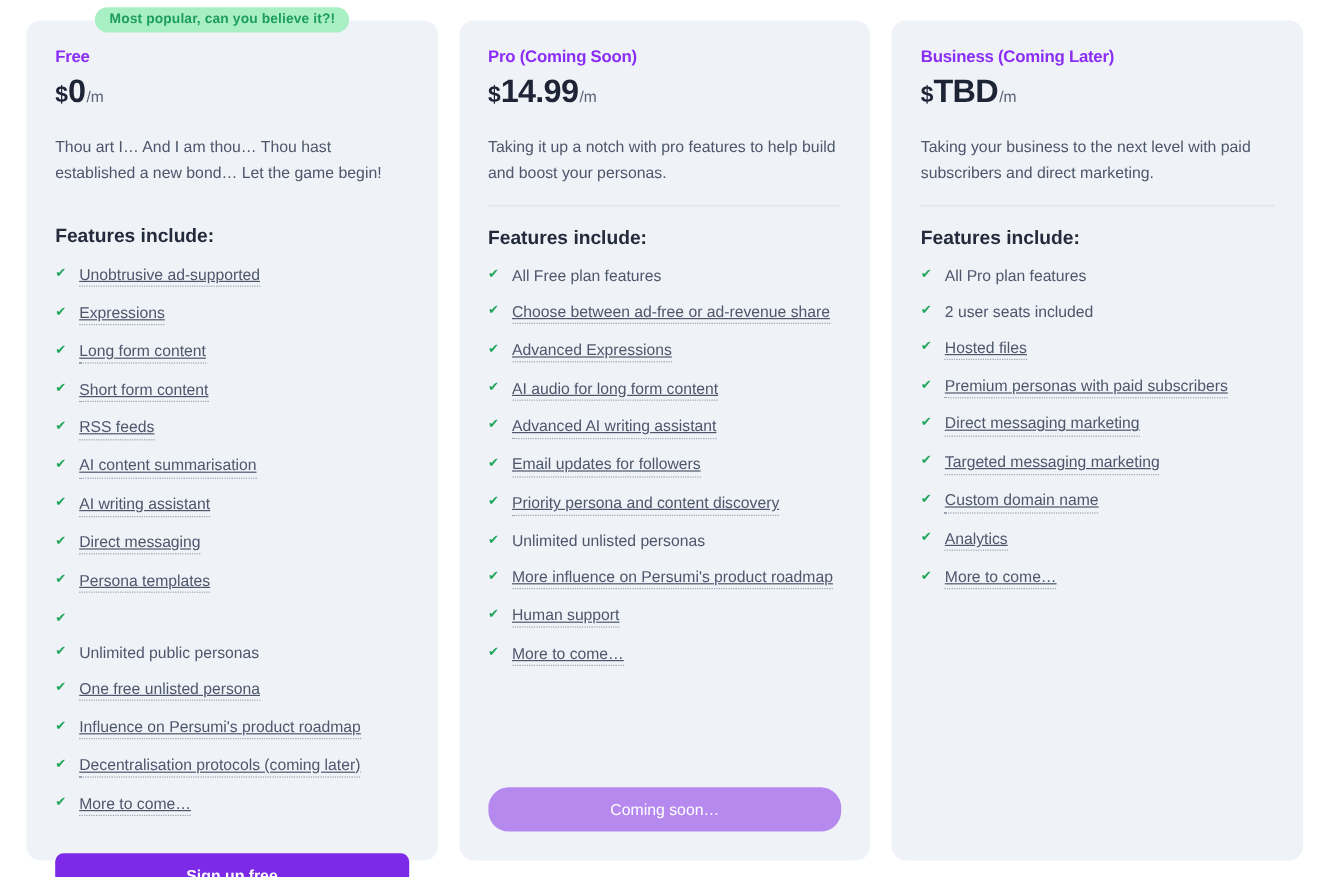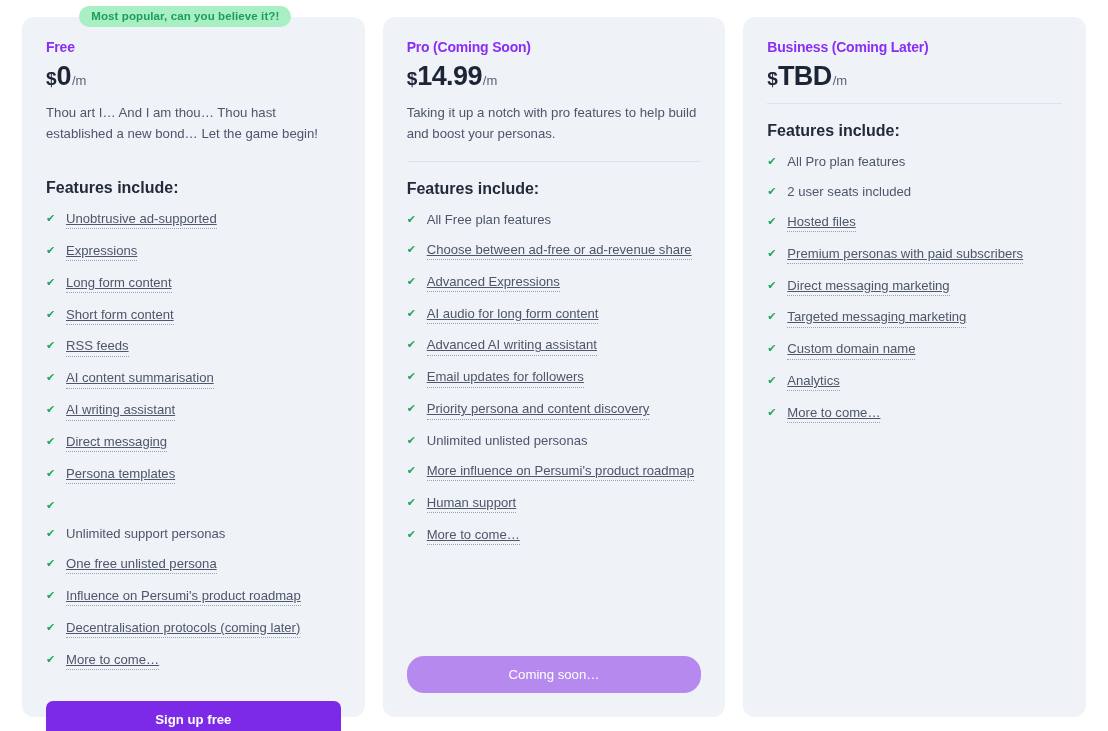--- a/index.html
+++ b/index.html
@@ -83,20 +83,21 @@
     color: #596278;
     margin-left: 1px;
   }
 
   .plan-desc {
     font-size: 13.2px;
     line-height: 1.55;
     color: #4d5costume;
     color: #4d566b;
     margin-bottom: 17px;
+    margin-top: 10px;
   }
 
   .divider {
     height: 1px;
     background: #dde3ec;
     margin-bottom: 18px;
   }
 
   .features-title {
     font-size: 16px;
@@ -213,21 +214,21 @@
         </li>
         <li class="feature-item">
           <span class="check-icon">✔</span>
           <span class="feature-text has-tip">Persona templates</span>
         </li>
         <li class="feature-item">
           <span class="check-icon">✔</span>
         </li>
         <li class="feature-item">
           <span class="check-icon">✔</span>
-          <span class="feature-text">Unlimited support personas</span>
+          <span class="feature-text">Unlimited public personas</span>
         </li>
         <li class="feature-item">
           <span class="check-icon">✔</span>
           <span class="feature-text has-tip">One free unlisted persona</span>
         </li>
         <li class="feature-item">
           <span class="check-icon">✔</span>
           <span class="feature-text has-tip">Influence on Persumi's product roadmap</span>
         </li>
         <li class="feature-item">
@@ -299,20 +300,21 @@
       </ul>
       <button class="cta-button disabled">Coming soon…</button>
     </div>
     <div class="plan-card">
       <div class="plan-name">Business (Coming Later)</div>
       <div class="price-row">
         <span class="price-currency">$</span>
         <span class="price-amount">TBD</span>
         <span class="price-period">/m</span>
       </div>
+      <div class="plan-desc">Taking your business to the next level with paid subscribers and direct marketing.</div>
       <div class="divider"></div>
       <div class="features-title">Features include:</div>
       <ul class="features-list">
         <li class="feature-item">
           <span class="check-icon">✔</span>
           <span class="feature-text">All Pro plan features</span>
         </li>
         <li class="feature-item">
           <span class="check-icon">✔</span>
           <span class="feature-text">2 user seats included</span>

